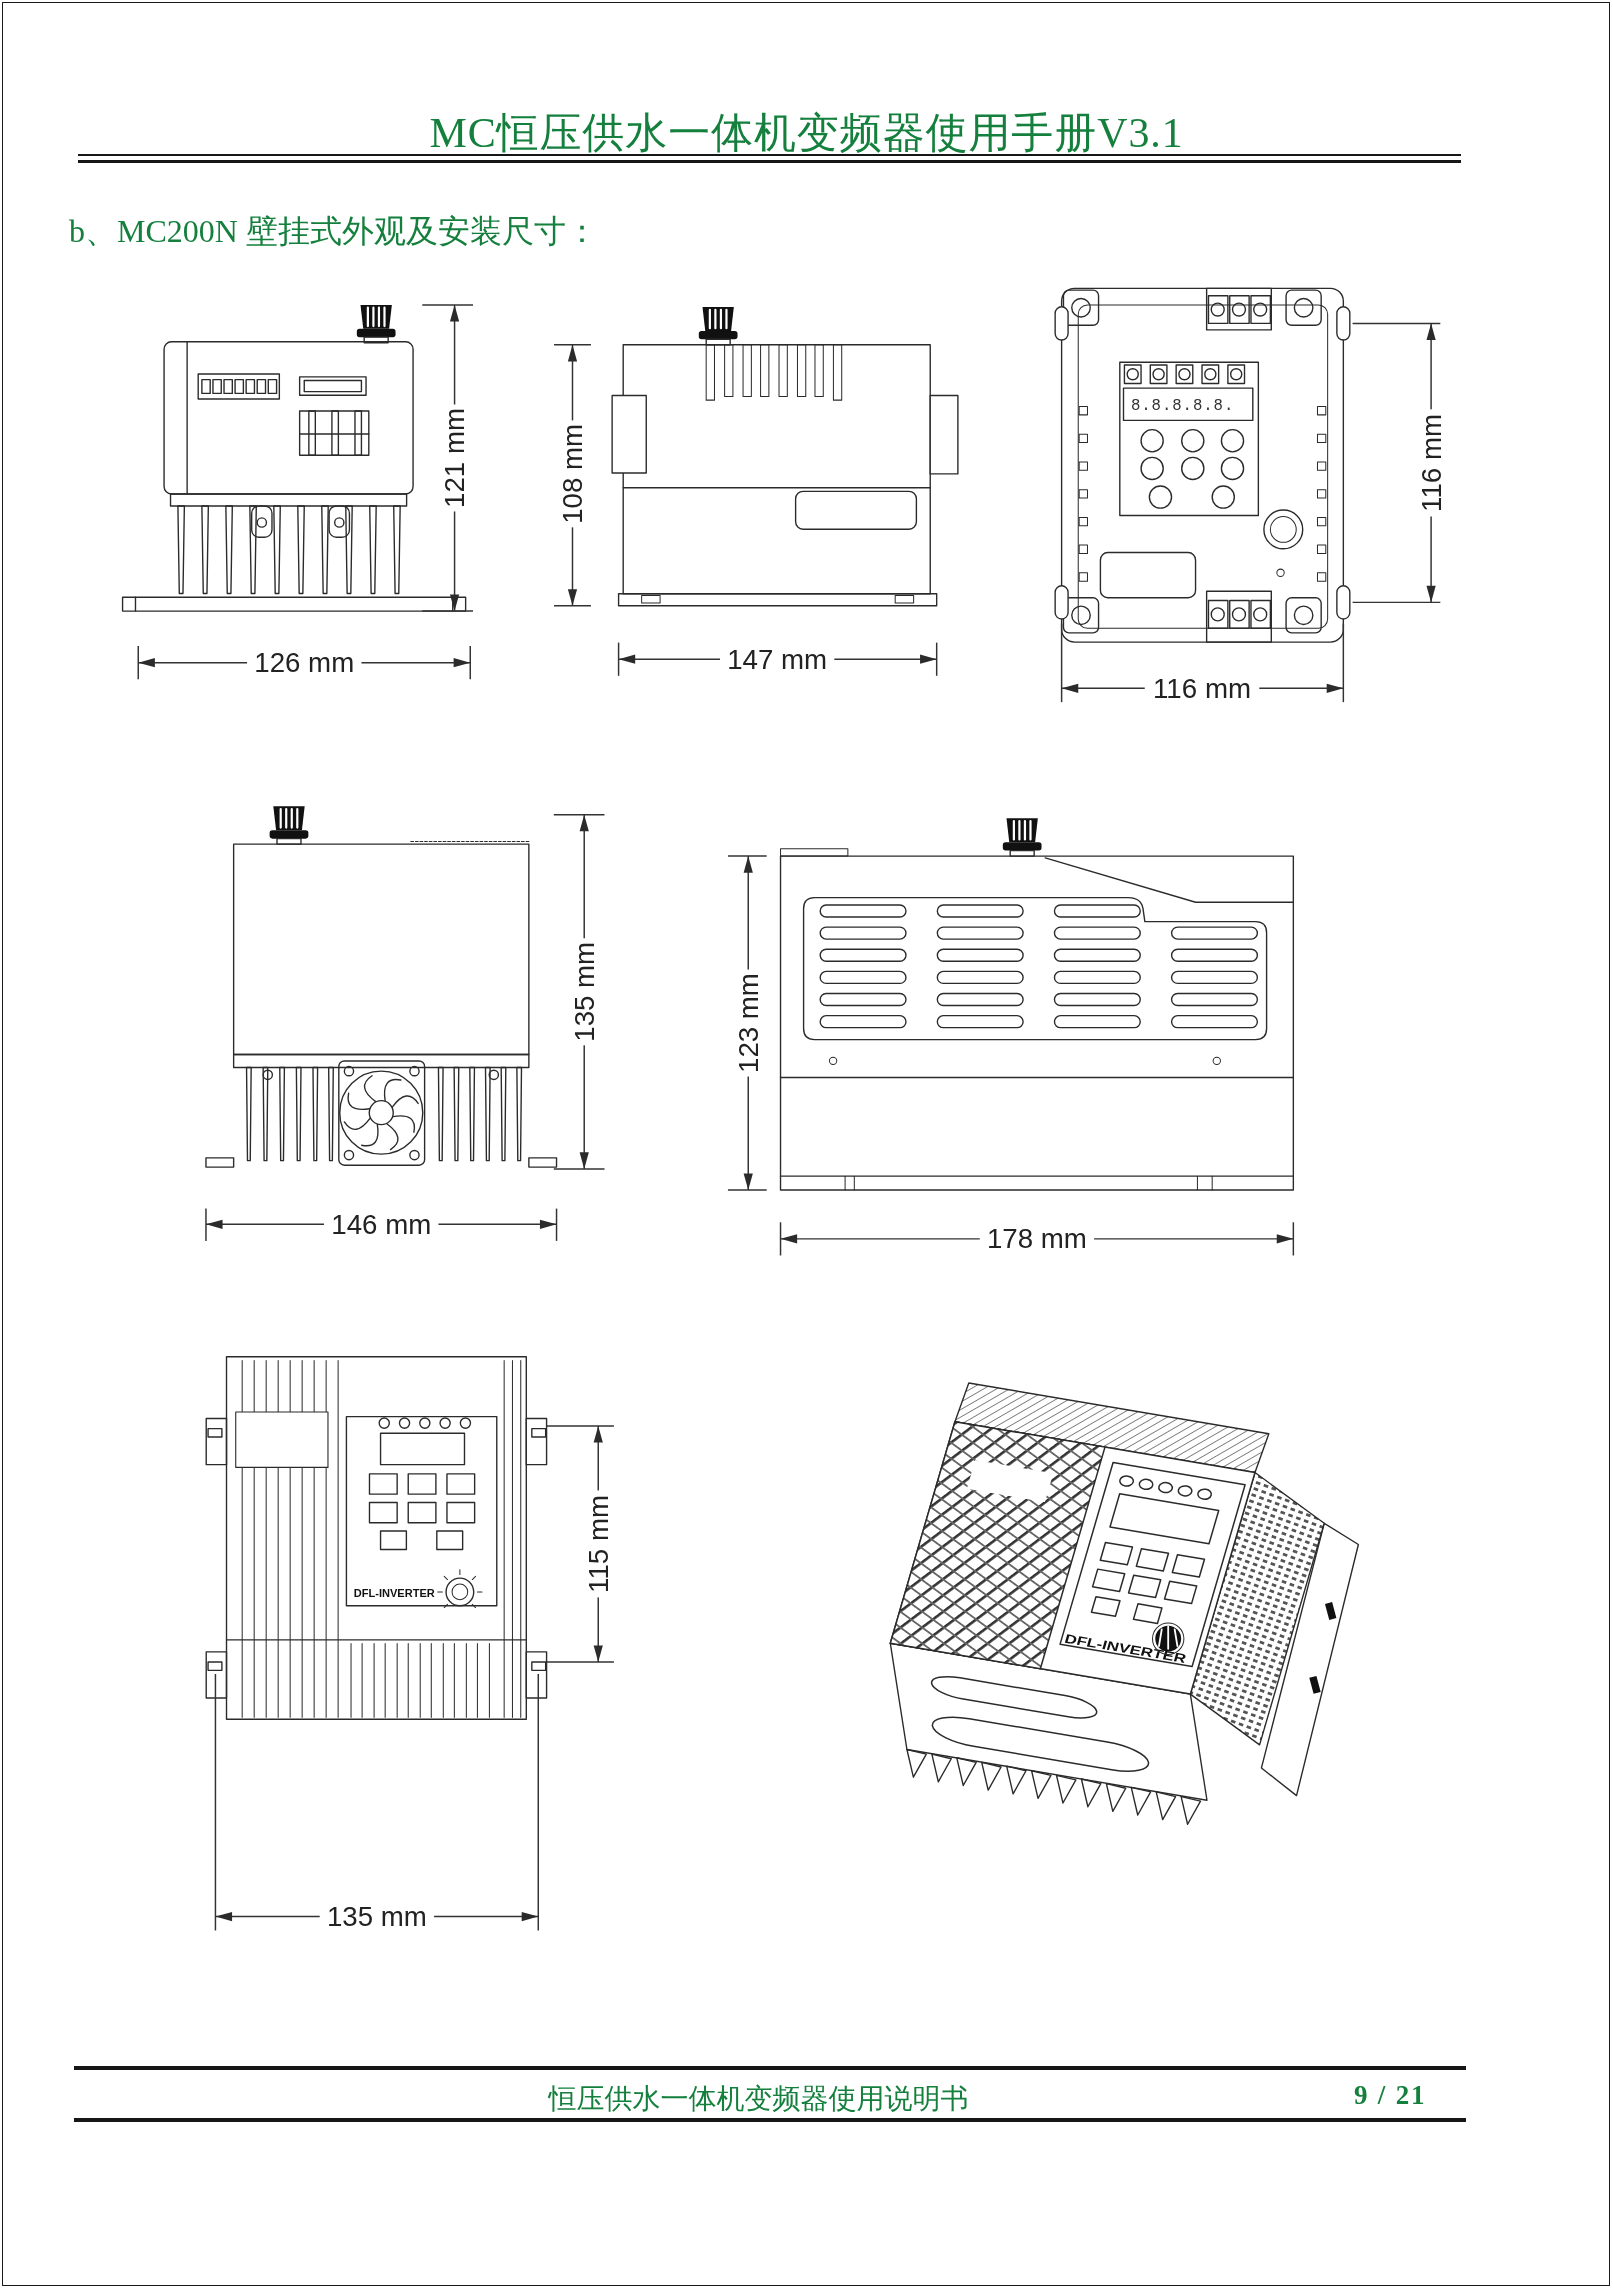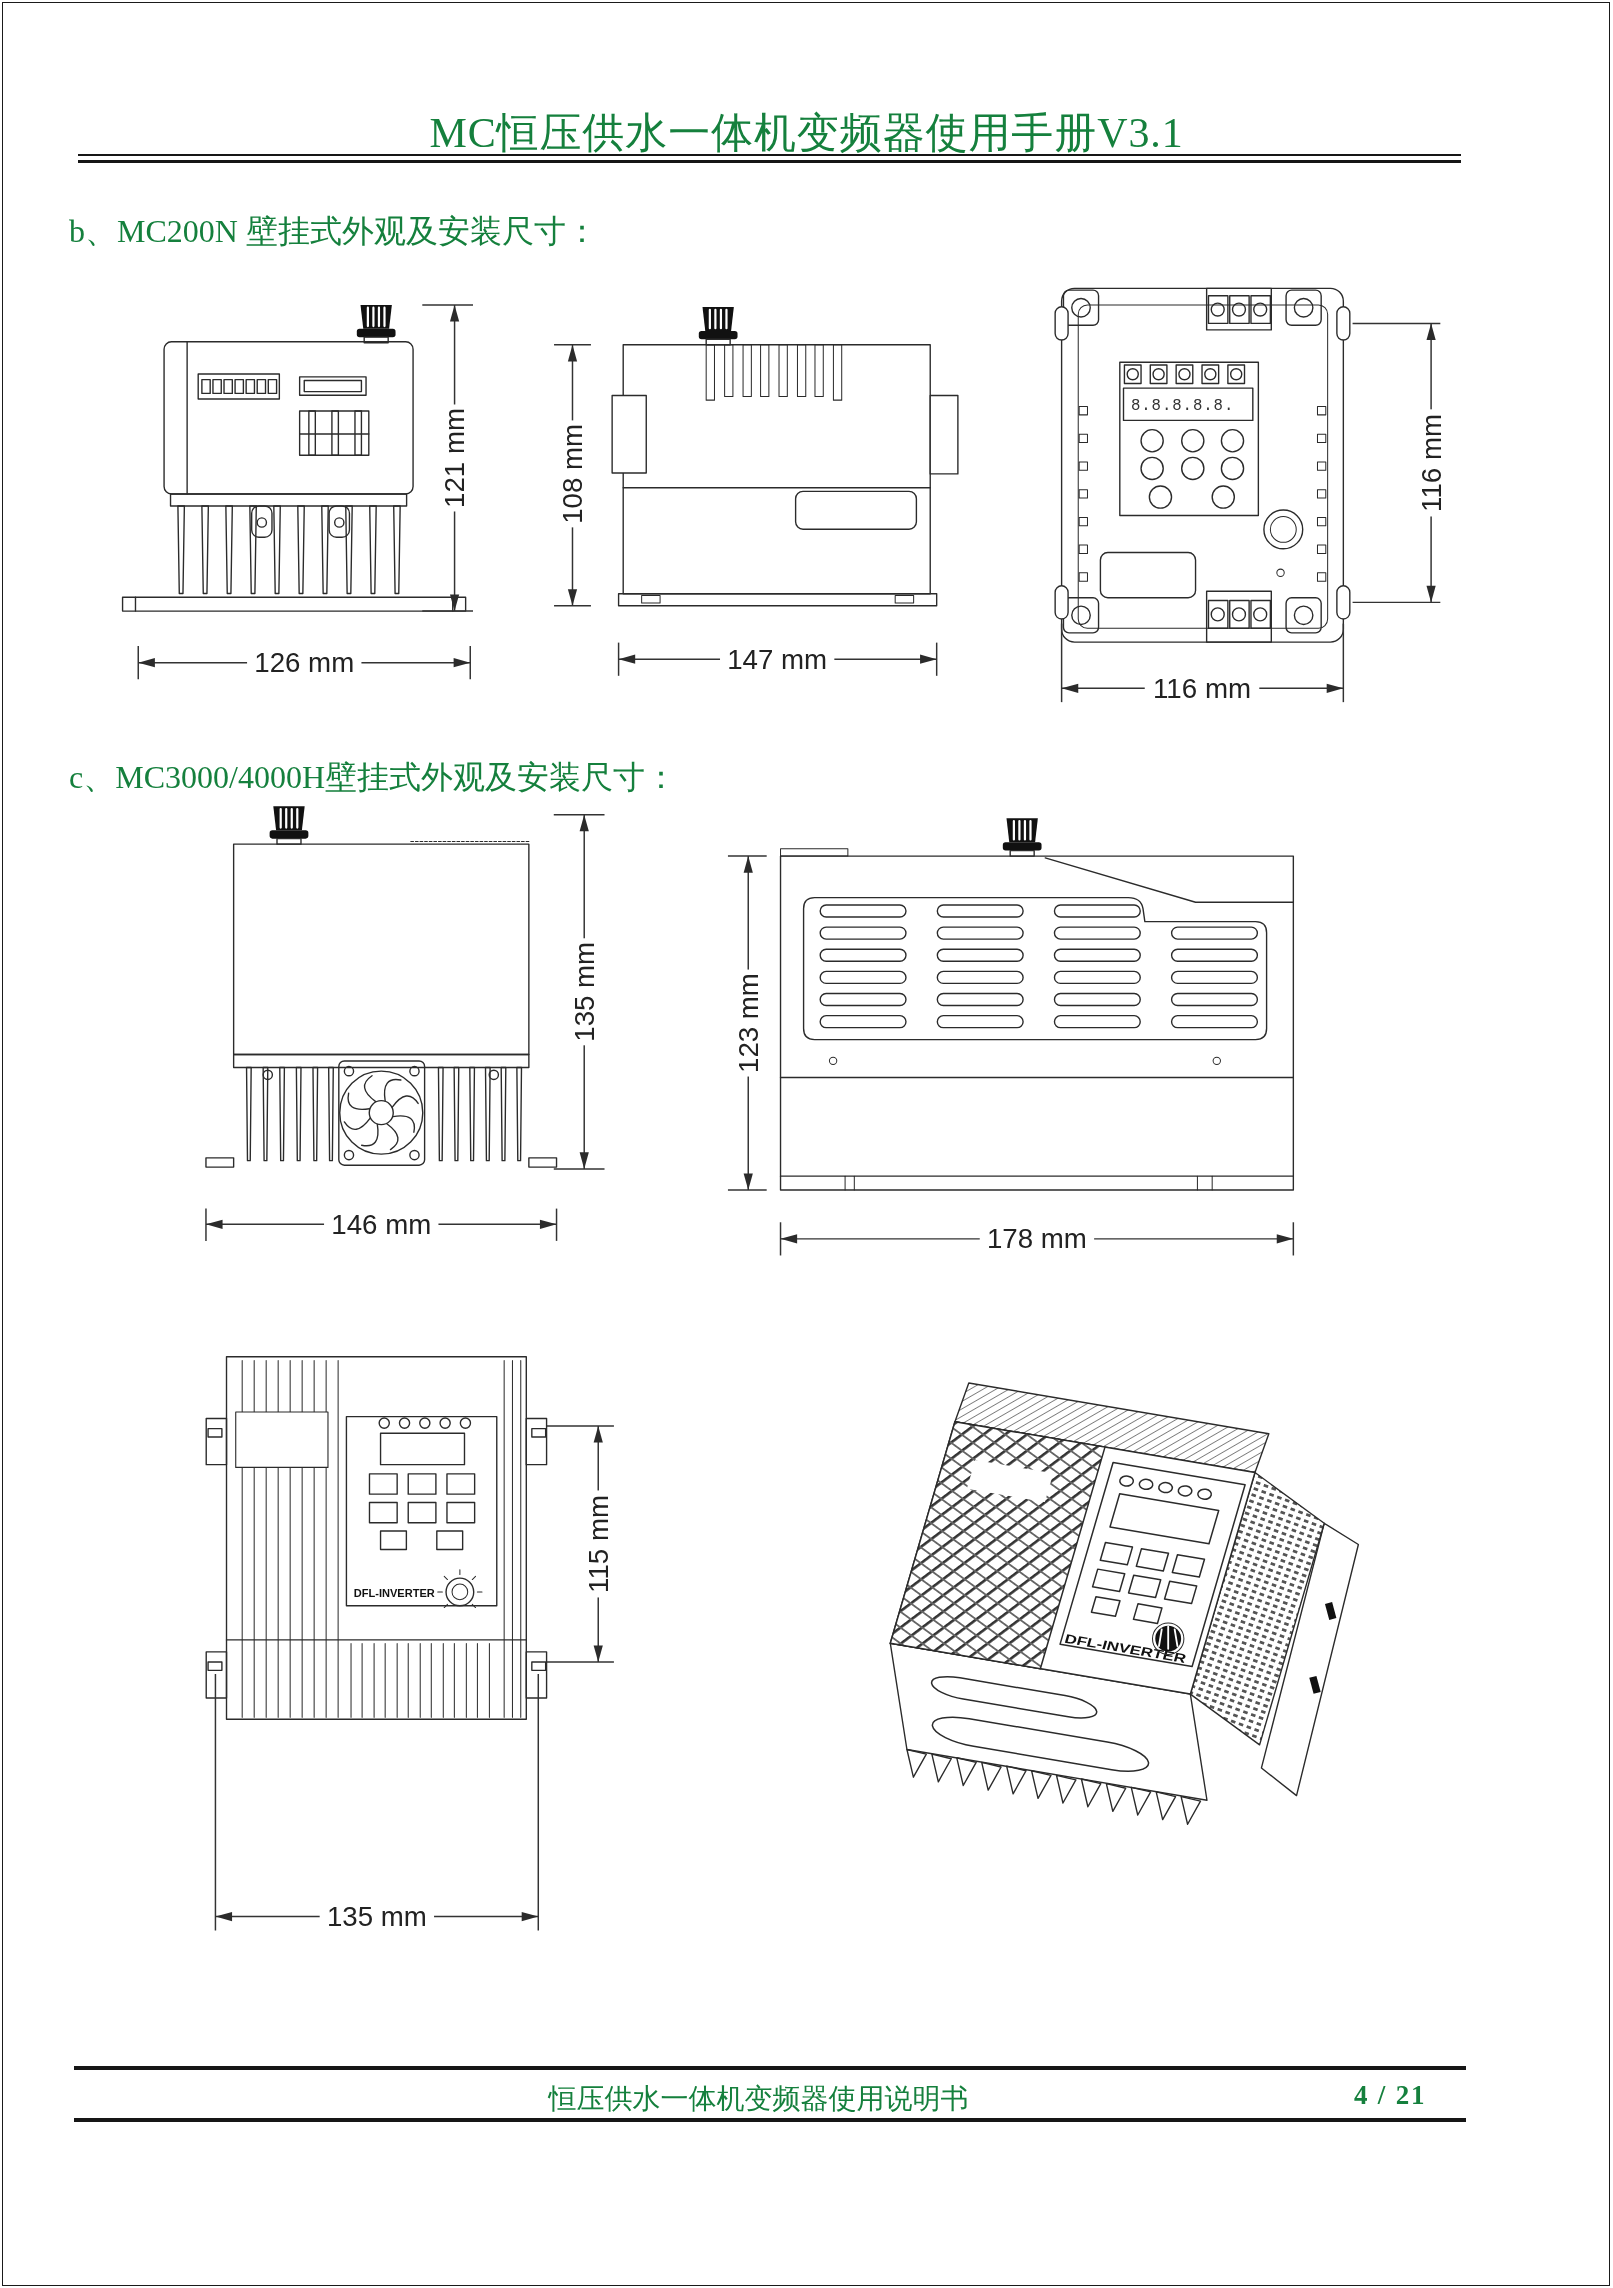--- a/index.html
+++ b/index.html
@@ -55,21 +55,20 @@
         <rect width="9" height="7" fill="#fff"></rect>
         <rect x="1" y="2" width="5" height="3" fill="#555"></rect>
       </pattern>
     </defs>
   </svg>
 
   <div class="title">MC恒压供水一体机变频器使用手册V3.1</div>
   <div class="hrule"></div>
 
   <div class="heading" id="head-b">b、MC200N 壁挂式外观及安装尺寸：</div>
-  <div class="heading" id="head-c">c、MC3000/4000H壁挂式外观及安装尺寸：</div>
 
   <svg style="left:78px;top:268px" width="411" height="415" viewBox="0 0 445 450">
     <g class="lineart">
       <use href="#knob-shape" transform="translate(323,40)"></use>
       <rect x="93" y="80" width="270" height="165" rx="8"></rect>
       <line x1="118" y1="80" x2="118" y2="245"></line>
       <g>
         <rect x="130" y="115" width="88" height="27"></rect>
         <rect x="134" y="121" width="9" height="15"></rect>
           <rect x="146" y="121" width="9" height="15"></rect>
@@ -553,16 +552,16 @@
       <g transform="translate(336,330)">
         <circle r="14" fill="#111" stroke="none"></circle>
         <path d="M-7,-10 L-10,8 M0,-13 L0,11 M7,-10 L10,8" stroke="#fff" stroke-width="2" fill="none"></path>
         <circle r="17" class="thin"></circle>
       </g>
     </g>
   </svg>
 
   <div class="frule" id="frule1"></div>
   <div class="footer-text">恒压供水一体机变频器使用说明书</div>
-  <div class="page-num">4 / 21</div>
+  <div class="page-num">9 / 21</div>
   <div class="frule" id="frule2"></div>
 </div>
 
 
 </body></html>

